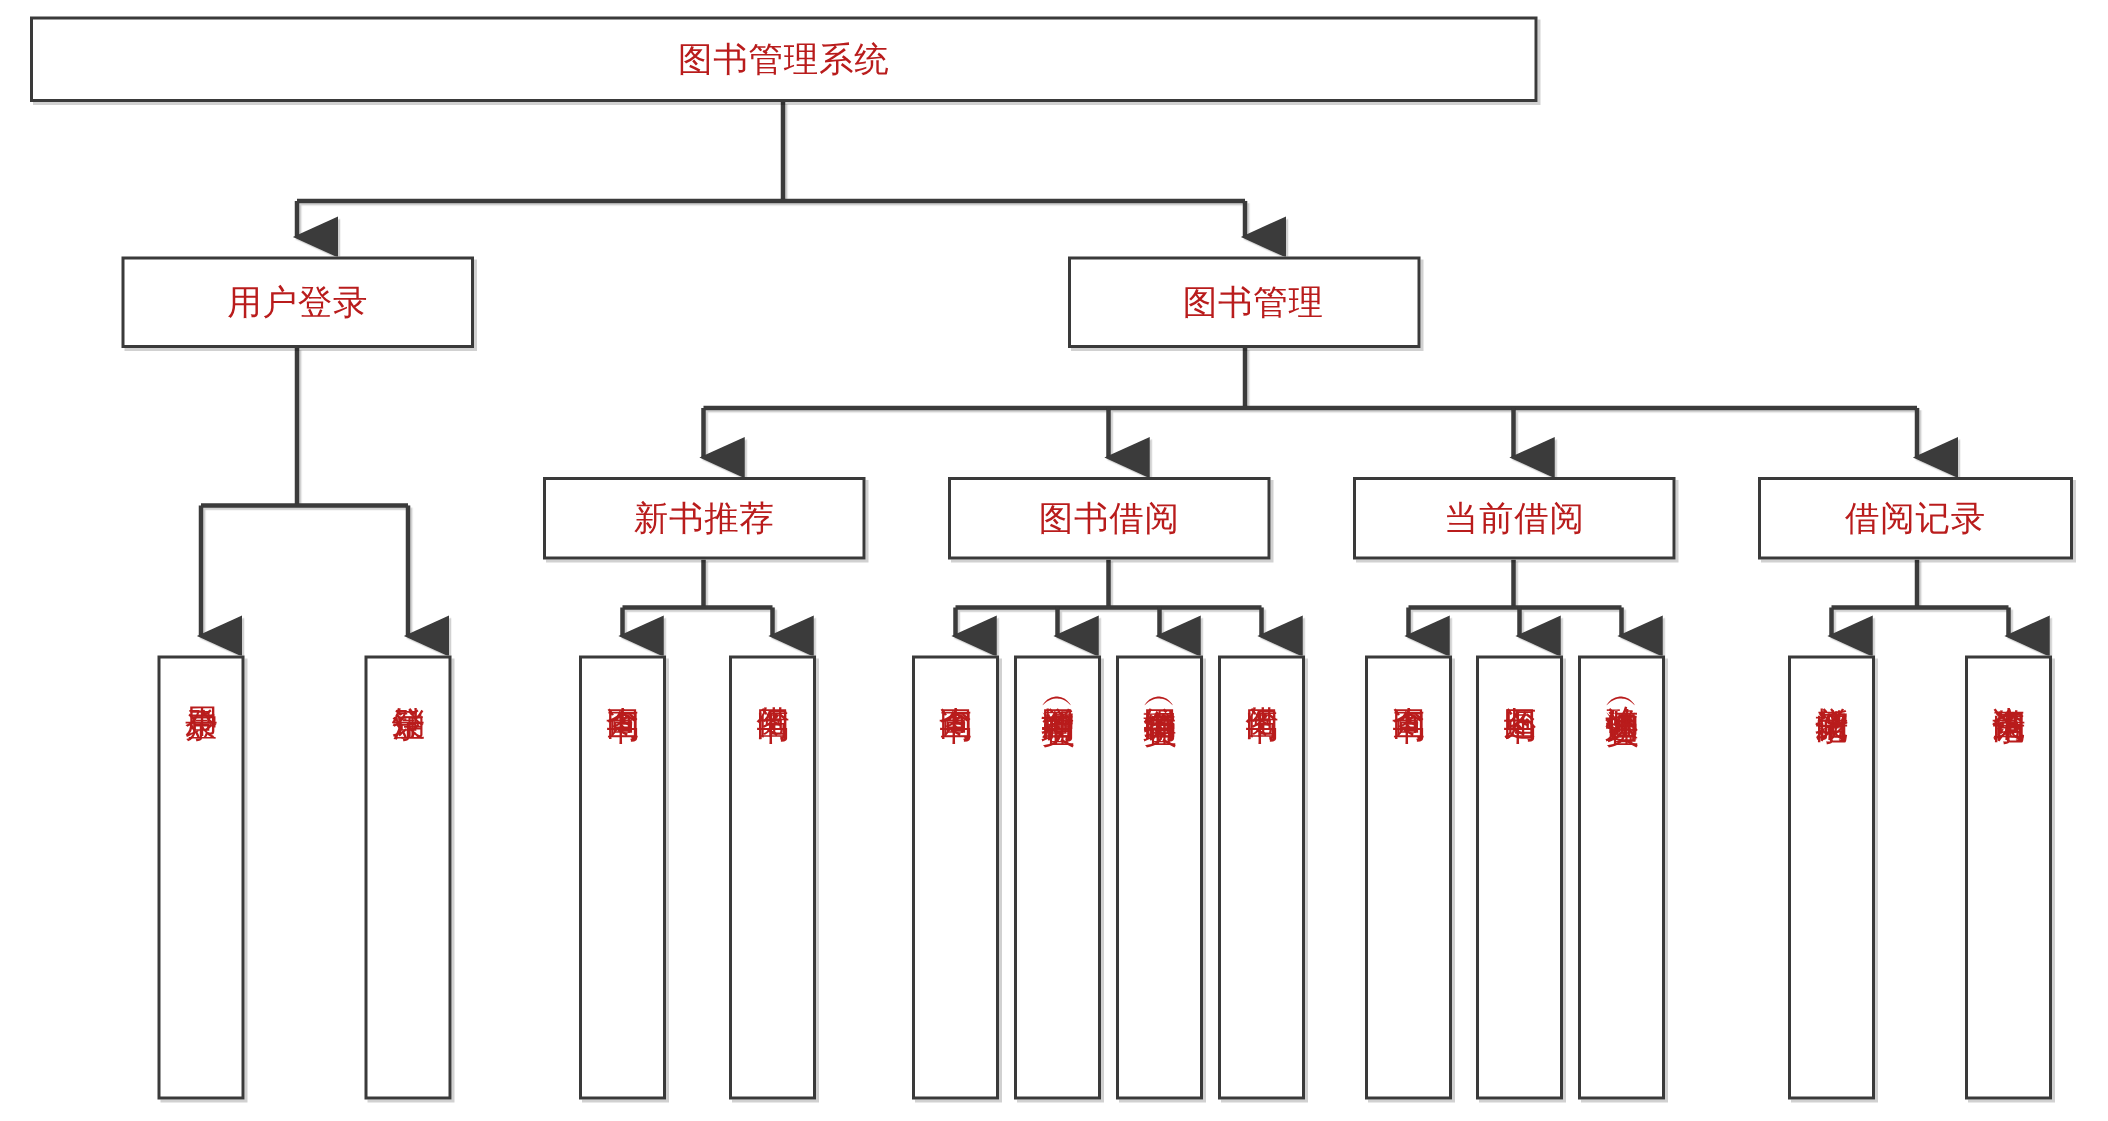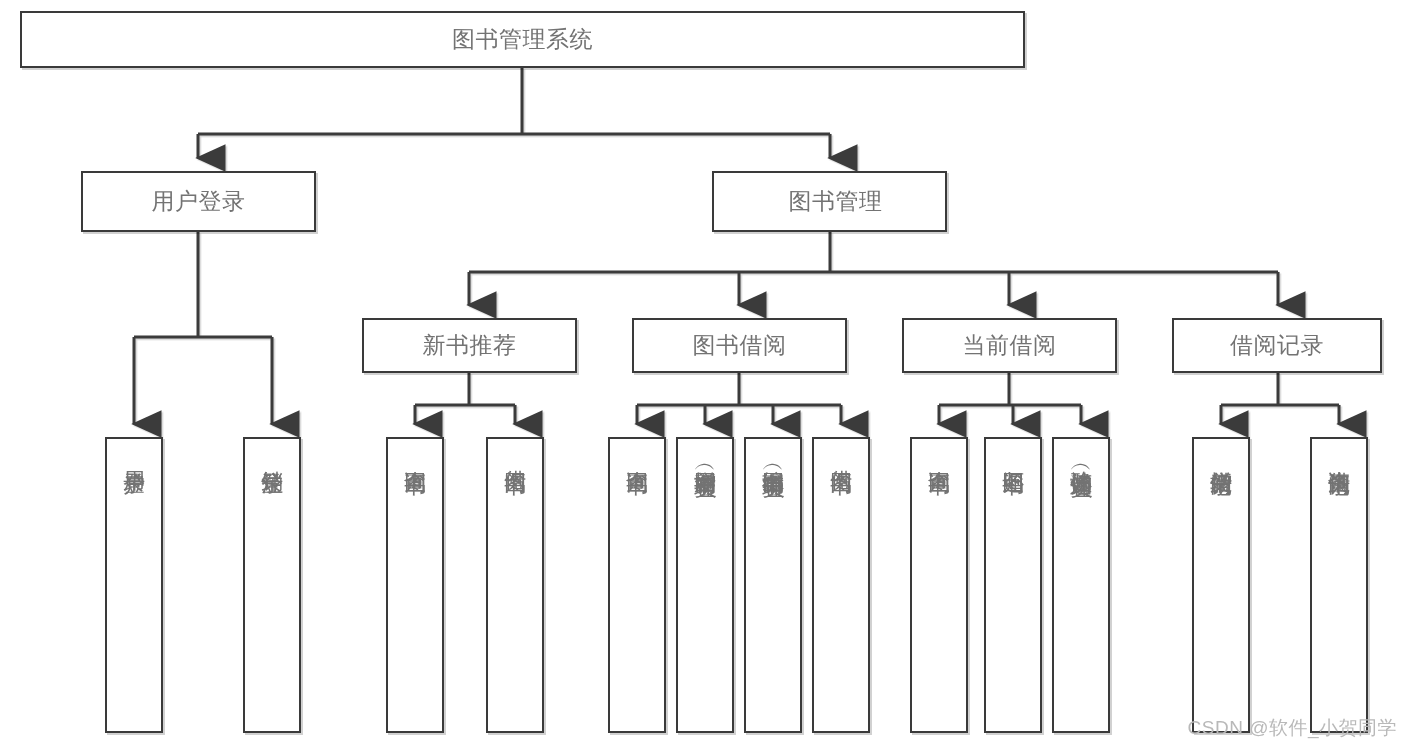--- a/index.html
+++ b/index.html
@@ -32,21 +32,21 @@
     border: 2.5px solid #3a3a3a;
     background: #ffffff;
     display: flex;
     align-items: center;
     justify-content: center;
     box-shadow: 2px 2px 0 rgba(0,0,0,0.18);
   }
   .node .label {
     font-size: 23px;
     line-height: 1.25;
-    color: #737373;
+    color: #b91c1c;
     letter-spacing: 0.5px;
     white-space: nowrap;
     text-align: center;
   }
   .node.leaf {
     align-items: flex-start;
     padding-top: 14px;
   }
   .node.leaf .label {
     writing-mode: vertical-rl;
@@ -183,14 +183,13 @@
   <div class="node leaf" style="left: 1052px; top: 437px; width: 58px; height: 296px;">
     <span class="label">确认归还（管理员）</span>
   </div>
   <div class="node leaf" style="left: 1192px; top: 437px; width: 58px; height: 296px;">
     <span class="label">新增借阅记录</span>
   </div>
   <div class="node leaf" style="left: 1310px; top: 437px; width: 58px; height: 296px;">
     <span class="label">查询借阅记录</span>
   </div>
 
-  <div id="watermark">CSDN @软件_小贺同学</div>
 </div>
 
 </body></html>

